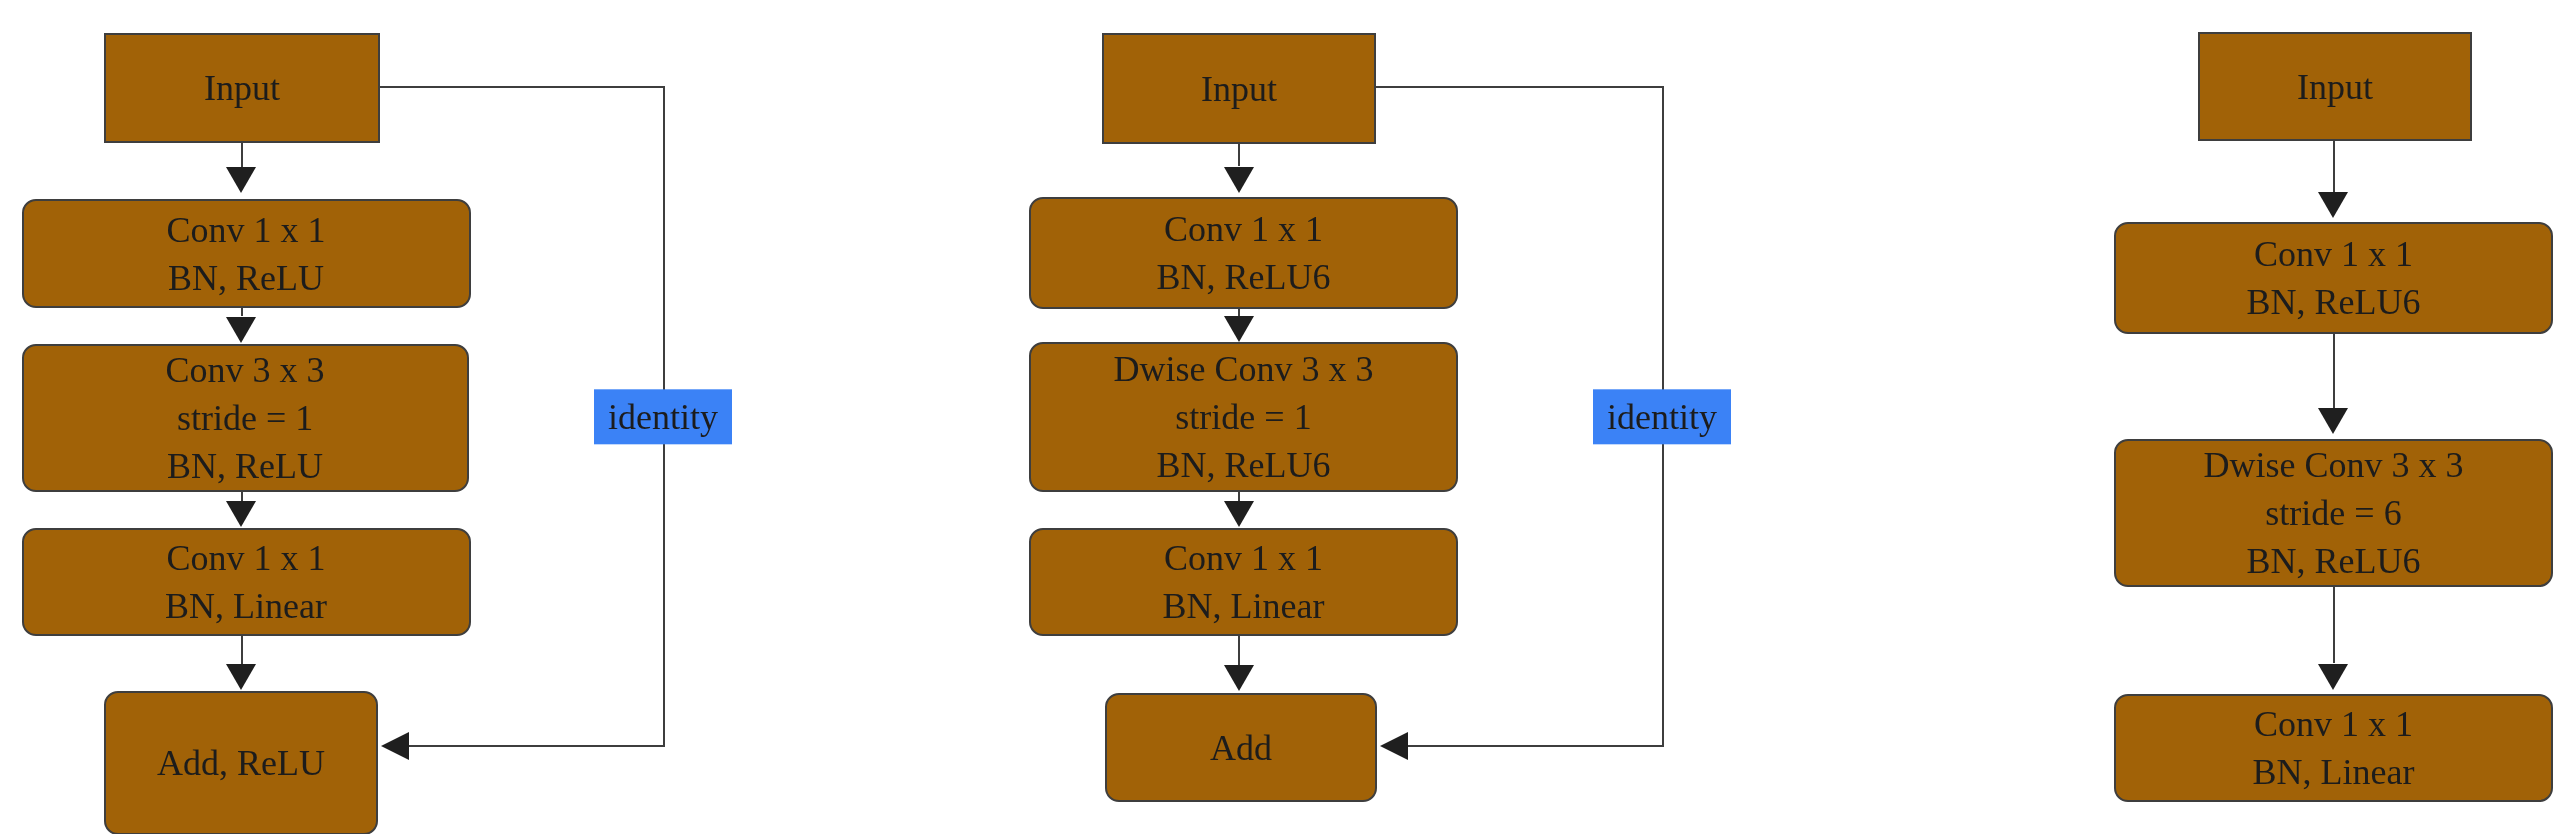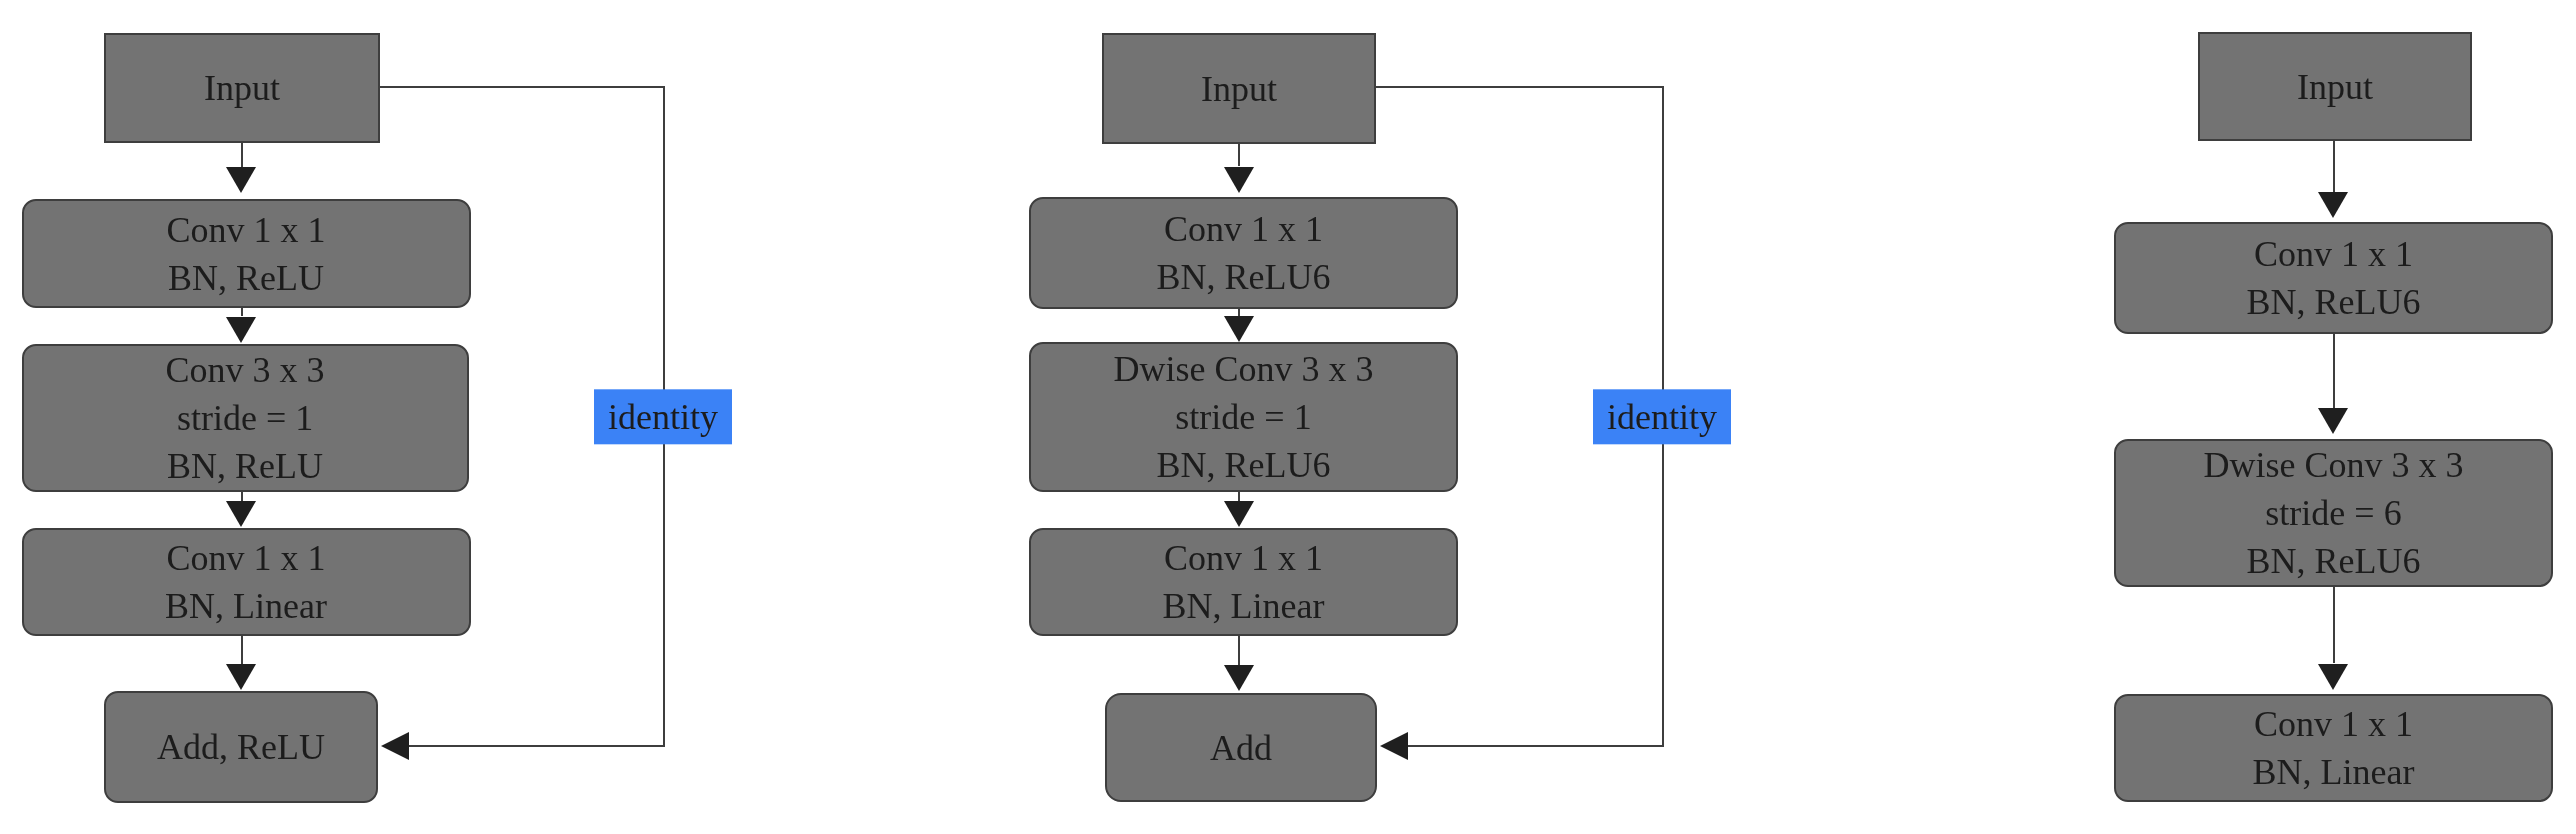--- a/index.html
+++ b/index.html
@@ -16,21 +16,21 @@
     height: 835px;
     background: #ffffff;
     font-family: "Liberation Serif", "DejaVu Serif", serif;
     color: #1c1c1c;
     font-size: 36px;
   }
   .node {
     position: absolute;
     box-sizing: border-box;
     border: 2.3px solid #3e3e3e;
-    background: #737373;
+    background: #a16207;
     display: flex;
     flex-direction: column;
     align-items: center;
     justify-content: center;
     text-align: center;
     line-height: 48px;
   }
   .rounded { border-radius: 14px; }
   .vline {
     position: absolute;
@@ -97,21 +97,21 @@
     <div class="head-down" style="left:226px; top:501px;"></div>
 
     <div class="node rounded" style="left:21.6px; top:528px; width:449px; height:108px;">
       <span>Conv 1 x 1</span>
       <span>BN, Linear</span>
     </div>
 
     <div class="vline" style="left:241px; top:636px; height:29px;"></div>
     <div class="head-down" style="left:226px; top:664px;"></div>
 
-    <div class="node rounded" style="left:104px; top:691px; width:274px; height:112px;">
+    <div class="node rounded" style="left:104px; top:691px; width:274px; height:144px;">
       <span>Add, ReLU</span>
     </div>
 
     <div class="hline" style="left:380px; top:86px; width:285px;"></div>
     <div class="vline" style="left:663px; top:86px; height:661px;"></div>
     <div class="hline" style="left:409px; top:745px; width:256px;"></div>
     <div class="head-left" style="left:381px; top:732px;"></div>
     <div class="skip-label" style="left:663px; top:417px;">identity</div>
   </div>
 
@@ -142,21 +142,21 @@
     <div class="head-down" style="left:1224px; top:501px;"></div>
 
     <div class="node rounded" style="left:1029px; top:528px; width:429px; height:108px;">
       <span>Conv 1 x 1</span>
       <span>BN, Linear</span>
     </div>
 
     <div class="vline" style="left:1238px; top:636px; height:29px;"></div>
     <div class="head-down" style="left:1224px; top:665px;"></div>
 
-    <div class="node rounded" style="left:1105px; top:693px; width:272px; height:109px;border-radius:16px;">
+    <div class="node rounded" style="left:1105px; top:693px; width:272px; height:109px;">
       <span>Add</span>
     </div>
 
     <div class="hline" style="left:1376px; top:86px; width:288px;"></div>
     <div class="vline" style="left:1662px; top:86px; height:661px;"></div>
     <div class="hline" style="left:1408px; top:745px; width:256px;"></div>
     <div class="head-left" style="left:1380px; top:732px;"></div>
     <div class="skip-label" style="left:1662px; top:417px;">identity</div>
   </div>
 

